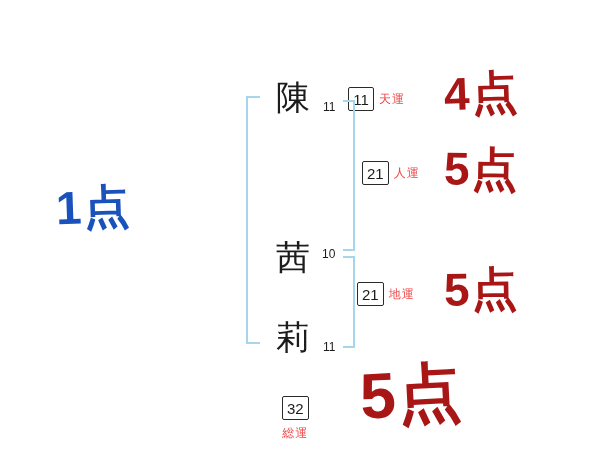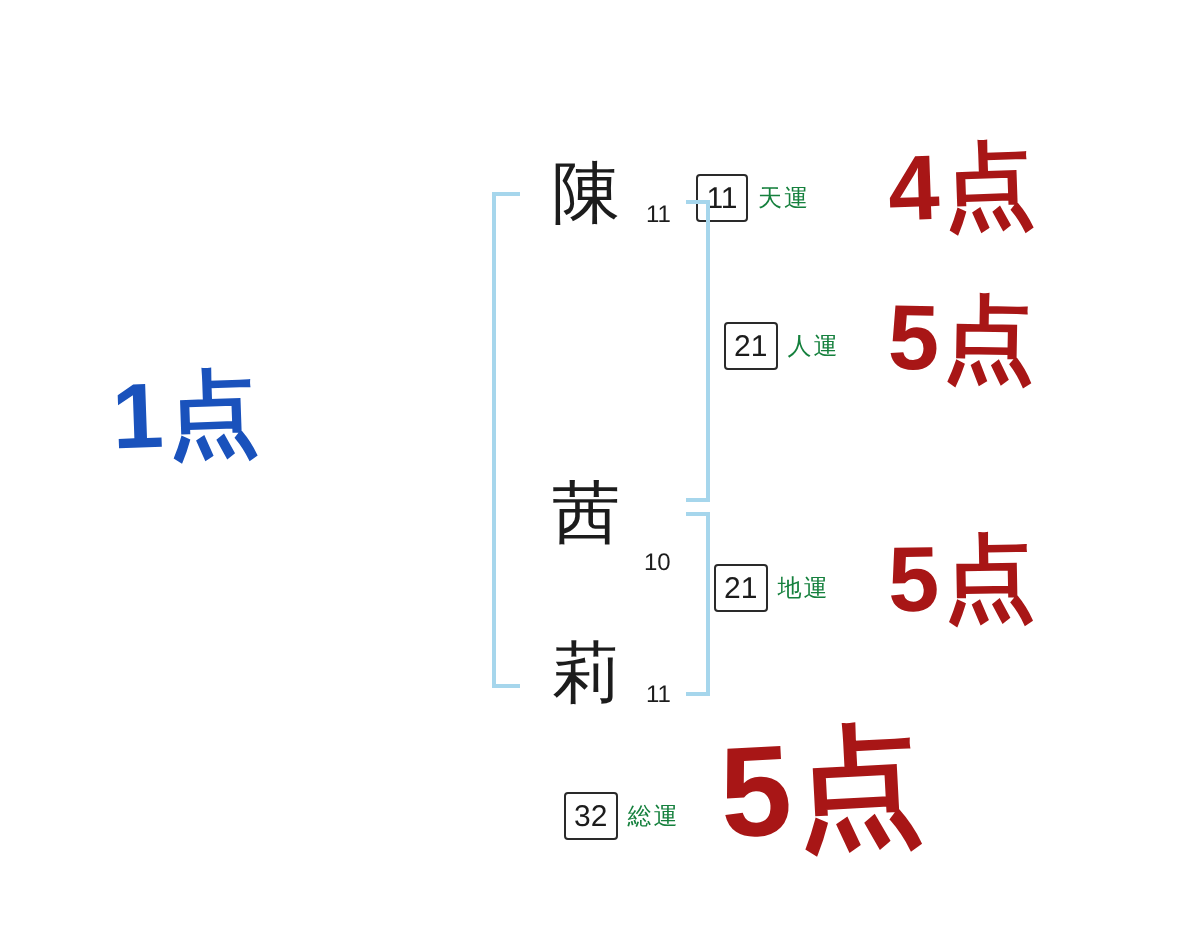--- a/index.html
+++ b/index.html
@@ -26,21 +26,21 @@
   .stroke-num {
     font-size: 12px;
     line-height: 1;
     color: #1c1c1c;
   }
 
   .f-row { display: flex; align-items: center; gap: 5px; }
 
   .f-label {
     font-size: 12px;
-    color: #15803d;
+    color: #ef4444;
     letter-spacing: 1px;
     white-space: nowrap;
   }
 
   .f-box {
     display: inline-flex;
     align-items: center;
     justify-content: center;
     min-width: 26px;
     height: 24px;
@@ -83,29 +83,29 @@
   #char-0        { left: 276px; top: 81px; }
   #strokes-0     { left: 323px; top: 101px; }
   #tenun-row     { left: 348px; top: 87px; }
   #score-tenun   { left: 444px; top: 70px;  transform: rotate(-2deg); }
 
   #bracket-jinun { left: 343px; top: 100px; width: 12px; height: 151px; }
   #jinun-row     { left: 362px; top: 161px; }
   #score-jinun   { left: 444px; top: 146px; transform: rotate(1deg); }
 
   #char-1        { left: 276px; top: 241px; }
-  #strokes-1     { left: 322px; top: 275px; }
+  #strokes-1     { left: 322px; top: 248px; }
   #bracket-chiun { left: 343px; top: 256px; width: 12px; height: 92px; }
   #chiun-row     { left: 357px; top: 282px; }
   #score-chiun   { left: 444px; top: 266px; transform: rotate(-1deg); }
 
   #char-2        { left: 276px; top: 321px; }
   #strokes-2     { left: 323px; top: 341px; }
 
-  #souun-row     { left: 282px; top: 396px; }
+  #souun-row     { left: 282px; top: 396px; flex-direction: column; }
   #score-souun   { left: 360px; top: 362px; transform: rotate(-3deg); }
 </style>
 </head>
 <body>
 
 <div class="canvas">
 
   <div class="abs score blue size-m" id="score-gaiun">1点</div>
 
 

